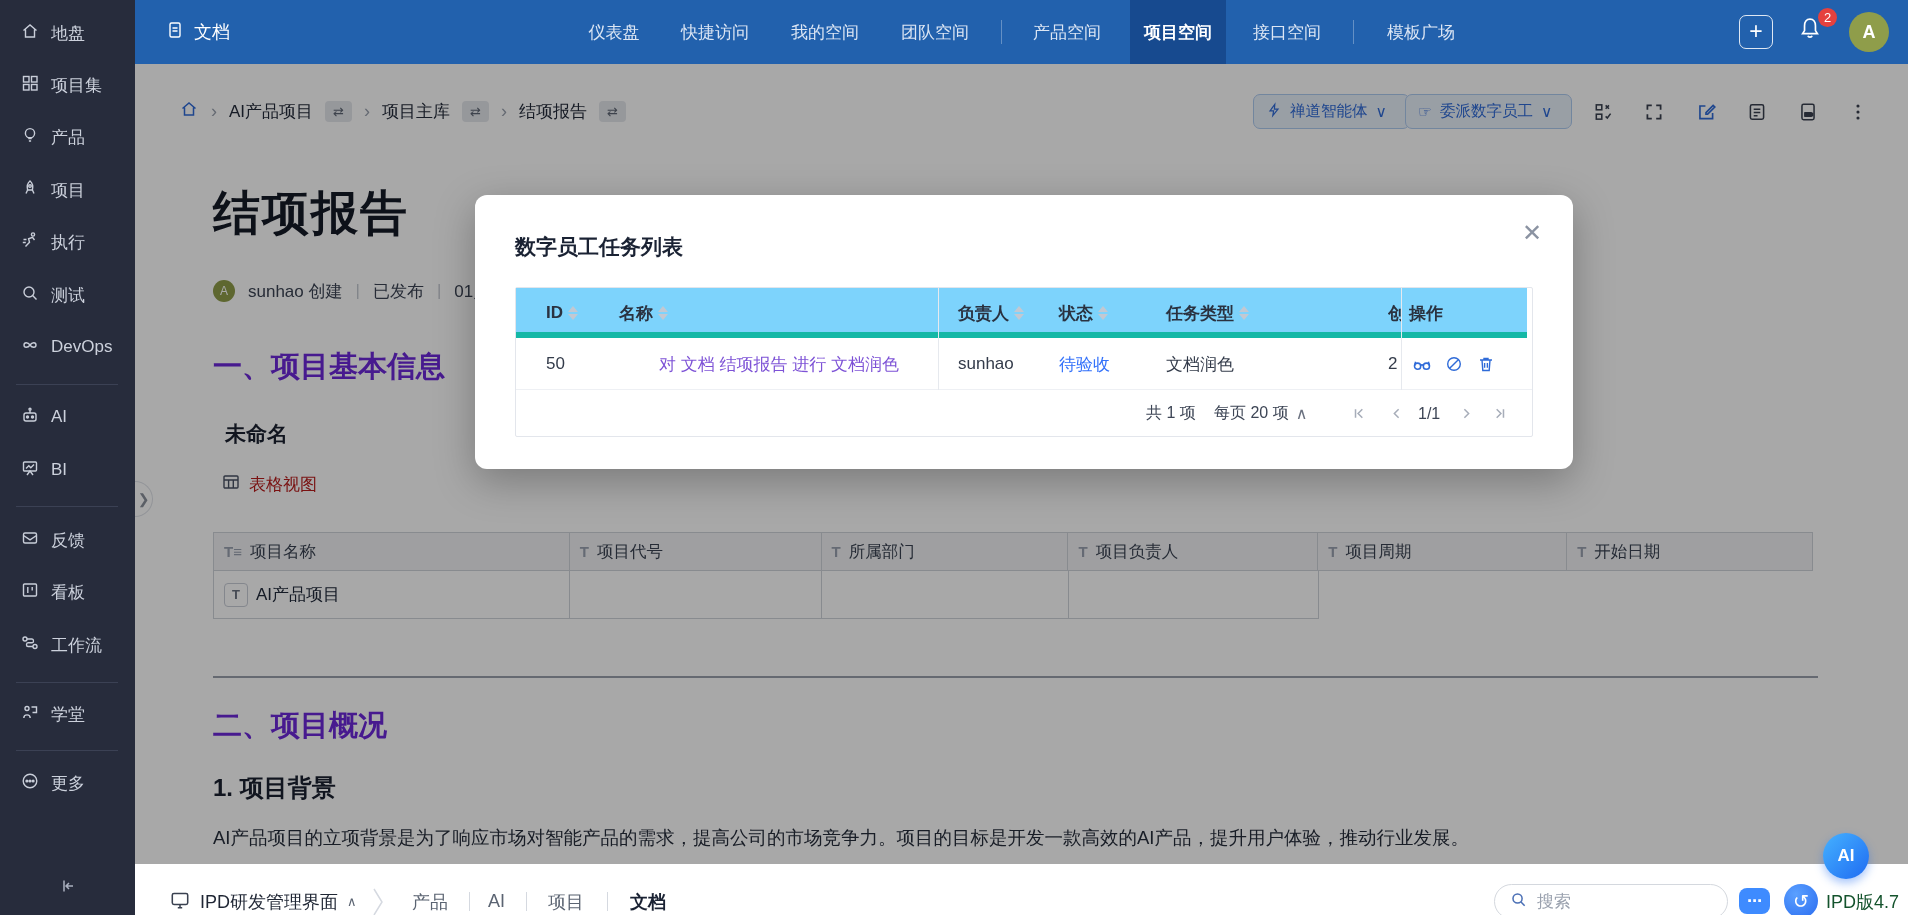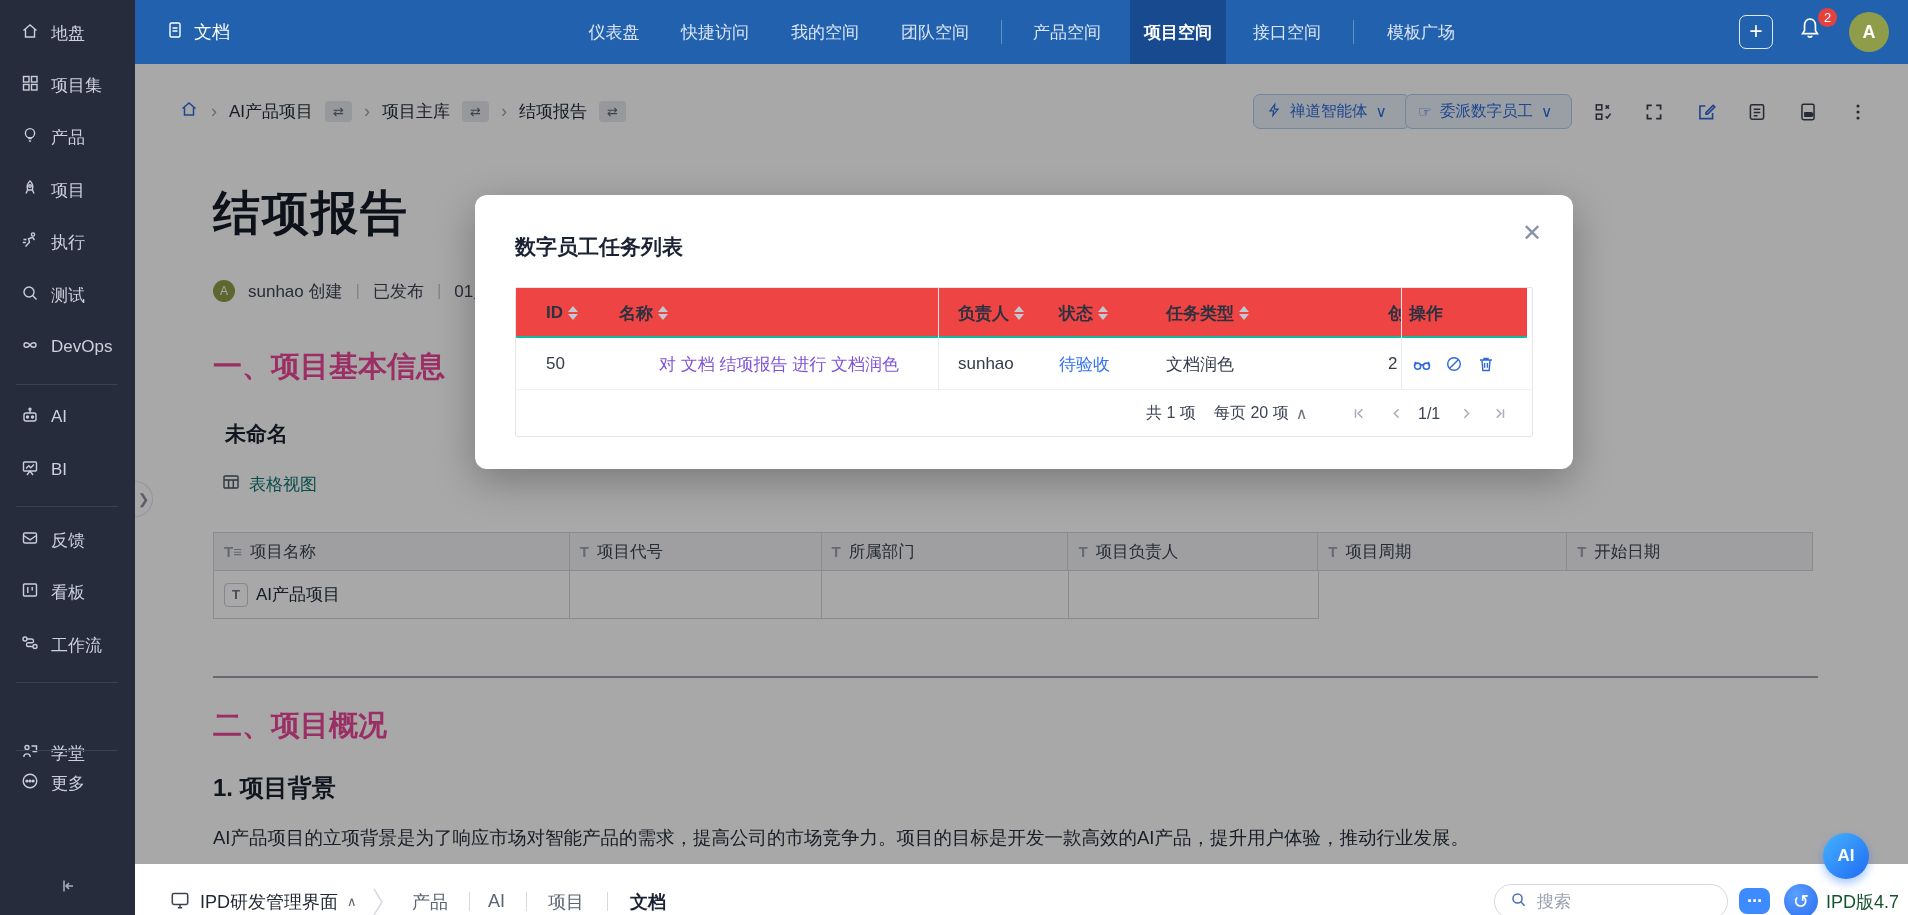--- a/index.html
+++ b/index.html
@@ -31,43 +31,43 @@
   .crumb-item { color:#242b3a; font-size:17px; cursor:pointer; }
   .crumb-sep { color:#9aa1ae; font-size:18px; }
   .swap-badge { display:inline-flex; width:27px; height:21px; background:#e4e7ec; border-radius:4px; color:#5f6775; font-size:13px; align-items:center; justify-content:center; cursor:pointer; }
   .tb-btn { position:absolute; top:6px; height:35px; background:#e9f1fb; border:1px solid #aecbf0; border-radius:7px; display:flex; align-items:center; gap:8px; padding:0 12px; color:#2f6bd8; font-size:15.5px; cursor:pointer; }
   .tb-ic { position:absolute; top:11px; width:26px; height:26px; display:flex; align-items:center; justify-content:center; cursor:pointer; color:#3a4150; }
 
   .doc-title { position:absolute; left:78px; top:118px; font-size:47px; font-weight:bold; color:#151a26; letter-spacing:2px; }
   .byline { position:absolute; left:78px; top:215px; height:24px; display:flex; align-items:center; gap:13px; font-size:17px; color:#3c4454; }
   .byline .mini-av { width:22px; height:22px; border-radius:50%; background:#8f9d4a; color:#fff; font-size:12px; display:flex; align-items:center; justify-content:center; }
   .byline .sep { color:#c6cad2; }
-  .h2 { position:absolute; left:78px; font-size:29px; font-weight:bold; color:#ec4899; }
+  .h2 { position:absolute; left:78px; font-size:29px; font-weight:bold; color:#6d28d9; }
   .h3 { position:absolute; left:78px; font-size:24px; font-weight:bold; color:#1a2130; }
   .untitled { position:absolute; left:90px; top:356px; font-size:21px; font-weight:bold; color:#1a2130; }
-  .viewlbl { position:absolute; left:86px; top:408px; display:flex; align-items:center; gap:8px; font-size:17px; color:#0f766e; }
+  .viewlbl { position:absolute; left:86px; top:408px; display:flex; align-items:center; gap:8px; font-size:17px; color:#b91c1c; }
   .expander { position:absolute; left:0; top:417px; width:18px; height:36px; background:#fff; border:1px solid #dfe2e8; border-left:none; border-radius:0 18px 18px 0; display:flex; align-items:center; justify-content:center; color:#8a909c; font-size:14px; cursor:pointer; }
 
   .d-table { position:absolute; left:78px; top:468px; width:1600px; border-top:1px solid #cfd3da; border-left:1px solid #cfd3da; }
   .d-tr { display:flex; }
   .d-th, .d-td { border-right:1px solid #cfd3da; border-bottom:1px solid #cfd3da; display:flex; align-items:center; gap:8px; padding:0 10px; font-size:16.5px; color:#3a4252; }
   .d-th { height:38px; background:#f1f2f4; }
   .d-td { height:48px; color:#20293a; font-size:17px; }
   .t-ic { color:#9aa1b0; font-weight:bold; font-size:15px; }
   .t-box { width:24px; height:24px; border:1px solid #c9cdd6; border-radius:4px; display:flex; align-items:center; justify-content:center; color:#6b7280; font-size:13px; font-weight:bold; background:#fff; }
   .doc-hr { position:absolute; left:78px; top:612px; width:1605px; height:2px; background:#9aa0ac; }
   .doc-para { position:absolute; left:78px; top:760px; width:1610px; font-size:18.5px; color:#272e3c; line-height:1.5; }
 
   
   .overlay { position:absolute; left:135px; top:64px; right:0; height:800px; background:rgba(0,0,0,.34); z-index:40; }
   .modal { position:absolute; left:475px; top:195px; width:1098px; height:274px; background:#fff; border-radius:12px; box-shadow:0 12px 40px rgba(0,0,0,.28); z-index:50;text-decoration:underline; }
   .modal-title { position:absolute; left:40px; top:38px; font-size:21px; font-weight:bold; color:#1a2233; }
   .modal-close { position:absolute; right:26px; top:24px; width:30px; height:30px; color:#8b93a2; font-size:24px; line-height:28px; text-align:center; cursor:pointer; }
   .m-table { position:absolute; left:40px; top:92px; width:1018px; height:150px; border:1px solid #e3e6ec; border-radius:2px; background:#fff; }
-  .m-thead { position:absolute; left:0; top:0; right:5px; height:50px; background:#ef4444; border-bottom:2px solid #14b8a6; }
+  .m-thead { position:absolute; left:0; top:0; right:5px; height:50px; background:#7dd3fc; border-bottom:6px solid #14b8a6; }
   .m-th { position:absolute; top:0; height:50px; display:flex; align-items:center; gap:5px; font-size:17px; color:#2a3240; font-weight:bold; cursor:pointer; }
   .sorter { display:inline-flex; flex-direction:column; gap:2px; }
   .sorter i { width:0; height:0; border-left:5px solid transparent; border-right:5px solid transparent; display:block; }
   .sorter .up { border-bottom:6px solid #c2c8d2; }
   .sorter .dn { border-top:6px solid #c2c8d2; }
   .m-row { position:absolute; left:0; top:50px; right:0; height:52px; border-bottom:1px solid #eef0f4; }
   .m-cell { position:absolute; top:0; height:52px; display:flex; align-items:center; font-size:17px; color:#333b4a; }
   .m-vline { position:absolute; top:0; height:102px; width:1px; background:#e6e9ee; }
   .m-foot { position:absolute; left:0; top:102px; right:0; height:47px; font-size:16px; color:#3e4656; }
   .m-foot .f { position:absolute; top:0; height:47px; display:flex; align-items:center; }
@@ -183,21 +183,21 @@
     </div>
     <div class="side-item" style="top:627px">
       <span><svg width="20" height="20" viewBox="0 0 20 20" fill="none" stroke="#c9ced9" stroke-width="1.4">
             <circle cx="5" cy="6" r="2"></circle>
             <circle cx="15" cy="13.5" r="2"></circle>
             <path d="M7 6 H12 C14 6 14 9.8 12 9.8 H8 C6 9.8 6 13.5 8 13.5 H13"></path>
           </svg></span>
       <span>工作流</span>
     </div>
     <div class="side-div" style="top:682px"></div>
-    <div class="side-item" style="top:735px">
+    <div class="side-item" style="top:696px">
       <span><svg width="20" height="20" viewBox="0 0 20 20" fill="none" stroke="#c9ced9" stroke-width="1.4">
             <circle cx="7" cy="6.5" r="2"></circle>
             <path d="M3.8 16 C3.8 11.8 10.2 11.8 10.2 16 M11.5 5 H16.5 V10.5 H12.5"></path>
           </svg></span>
       <span>学堂</span>
     </div>
     <div class="side-div" style="top:750px"></div>
     <div class="side-item" style="top:765px">
       <span><svg width="20" height="20" viewBox="0 0 20 20" fill="none" stroke="#c9ced9" stroke-width="1.4">
             <circle cx="10" cy="10" r="6.8"></circle>

